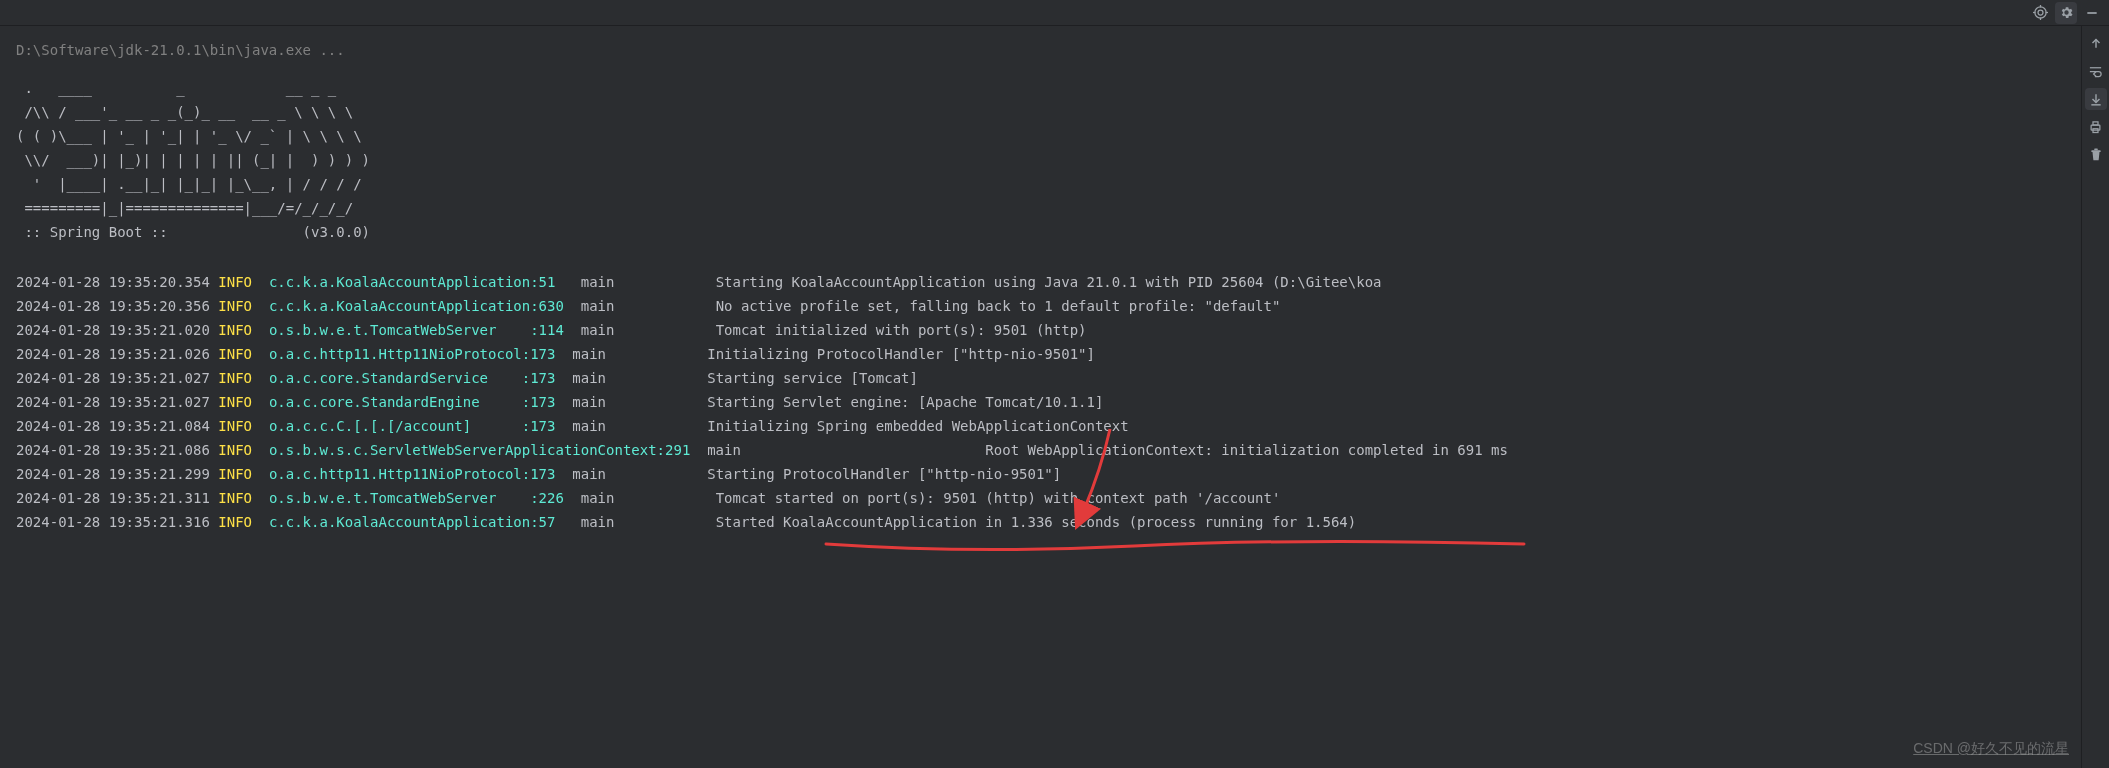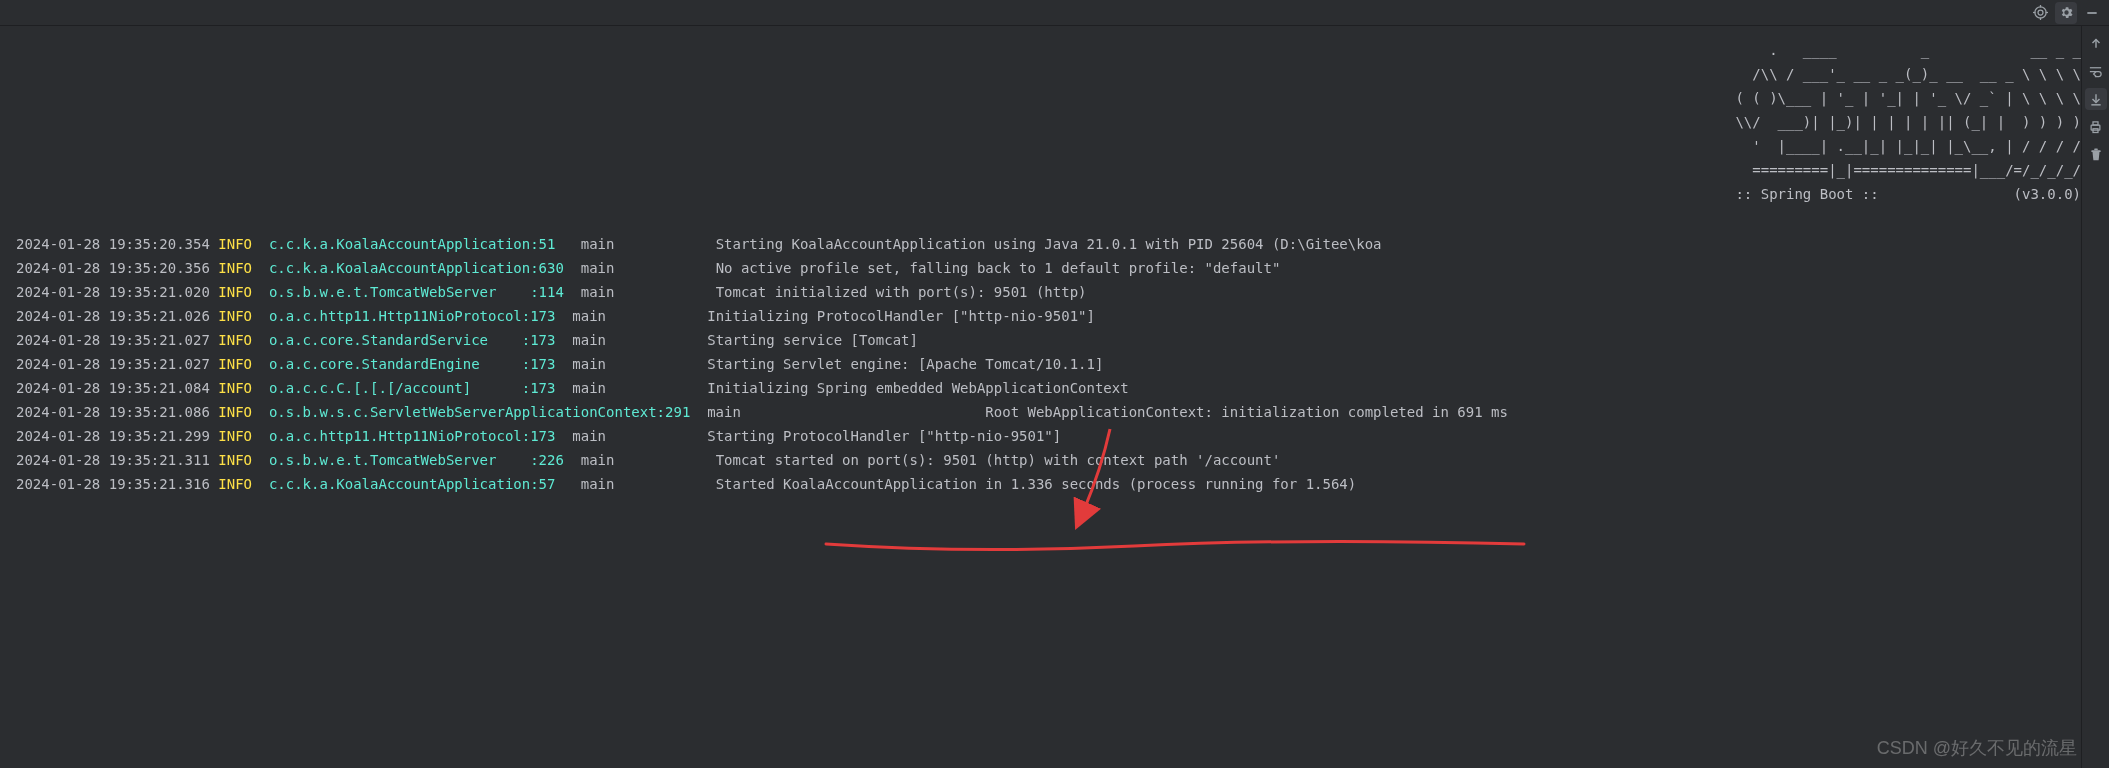--- a/index.html
+++ b/index.html
@@ -48,31 +48,32 @@
   width: 28px;
   background: #2b2d30;
   display: flex;
   flex-direction: column;
   align-items: center;
   gap: 6px;
   padding-top: 6px;
   border-left: 1px solid #1e1f22;
 }
 .cmd { color: #808080; margin-bottom: 14px; display: block; }
-.ascii { display: block; margin-bottom: 26px; text-align: right; }
+.ascii { display: block; margin-bottom: 26px; }
 .row-bl { display: block; }
 .lvl-info { color: #fde047; }
 .src { color: #5eead4; }
 .watermark {
   position: absolute;
-  right: 32px;
+  right: 40px;
   bottom: 8px;
   color: rgba(200,200,200,0.4);
   font-family: sans-serif;
-  font-size: 18px;
+  font-size: 14px;
+  text-decoration: underline;
 }
 svg.arrow-annot {
   position: absolute;
   left: 830px;
   top: 424px;
   pointer-events: none;
 }
 svg.underline-annot {
   position: absolute;
   left: 824px;
@@ -100,21 +101,21 @@
       </svg>
   </span>
   <span class="icn">
     <svg width="14" height="14" viewBox="0 0 24 24" stroke="currentColor" stroke-width="3">
         <line x1="4" y1="12" x2="20" y2="12"></line>
       </svg>
   </span>
 </div>
 
 <div class="main-row">
-  <div class="console"><span class="ascii"> .   ____          _            __ _ _
+  <div class="console"><span class="cmd">D:\Software\jdk-21.0.1\bin\java.exe ...</span><span class="ascii"> .   ____          _            __ _ _
  /\\ / ___'_ __ _ _(_)_ __  __ _ \ \ \ \
 ( ( )\___ | '_ | '_| | '_ \/ _` | \ \ \ \
  \\/  ___)| |_)| | | | | || (_| |  ) ) ) )
   '  |____| .__|_| |_|_| |_\__, | / / / /
  =========|_|==============|___/=/_/_/_/
  :: Spring Boot ::                (v3.0.0)</span><div id="log-block"><span class="row-bl"><span>2024-01-28 19:35:20.354</span> <span class="lvl-info">INFO</span>  <span class="src">c.c.k.a.KoalaAccountApplication:51</span>   <span>main</span>            <span>Starting KoalaAccountApplication using Java 21.0.1 with PID 25604 (D:\Gitee\koa</span></span><span class="row-bl"><span>2024-01-28 19:35:20.356</span> <span class="lvl-info">INFO</span>  <span class="src">c.c.k.a.KoalaAccountApplication:630</span>  <span>main</span>            <span>No active profile set, falling back to 1 default profile: "default"</span></span><span class="row-bl"><span>2024-01-28 19:35:21.020</span> <span class="lvl-info">INFO</span>  <span class="src">o.s.b.w.e.t.TomcatWebServer    :114</span>  <span>main</span>            <span>Tomcat initialized with port(s): 9501 (http)</span></span><span class="row-bl"><span>2024-01-28 19:35:21.026</span> <span class="lvl-info">INFO</span>  <span class="src">o.a.c.http11.Http11NioProtocol:173</span>  <span>main</span>            <span>Initializing ProtocolHandler ["http-nio-9501"]</span></span><span class="row-bl"><span>2024-01-28 19:35:21.027</span> <span class="lvl-info">INFO</span>  <span class="src">o.a.c.core.StandardService    :173</span>  <span>main</span>            <span>Starting service [Tomcat]</span></span><span class="row-bl"><span>2024-01-28 19:35:21.027</span> <span class="lvl-info">INFO</span>  <span class="src">o.a.c.core.StandardEngine     :173</span>  <span>main</span>            <span>Starting Servlet engine: [Apache Tomcat/10.1.1]</span></span><span class="row-bl"><span>2024-01-28 19:35:21.084</span> <span class="lvl-info">INFO</span>  <span class="src">o.a.c.c.C.[.[.[/account]      :173</span>  <span>main</span>            <span>Initializing Spring embedded WebApplicationContext</span></span><span class="row-bl"><span>2024-01-28 19:35:21.086</span> <span class="lvl-info">INFO</span>  <span class="src">o.s.b.w.s.c.ServletWebServerApplicationContext:291</span>  <span>main</span>                             <span>Root WebApplicationContext: initialization completed in 691 ms</span></span><span class="row-bl"><span>2024-01-28 19:35:21.299</span> <span class="lvl-info">INFO</span>  <span class="src">o.a.c.http11.Http11NioProtocol:173</span>  <span>main</span>            <span>Starting ProtocolHandler ["http-nio-9501"]</span></span><span class="row-bl"><span>2024-01-28 19:35:21.311</span> <span class="lvl-info">INFO</span>  <span class="src">o.s.b.w.e.t.TomcatWebServer    :226</span>  <span>main</span>            <span>Tomcat started on port(s): 9501 (http) with context path '/account'</span></span><span class="row-bl"><span>2024-01-28 19:35:21.316</span> <span class="lvl-info">INFO</span>  <span class="src">c.c.k.a.KoalaAccountApplication:57</span>   <span>main</span>            <span>Started KoalaAccountApplication in 1.336 seconds (process running for 1.564)</span></span></div></div>
 
   <div class="right-gutter">
     <span class="icn">
       <svg width="14" height="14" viewBox="0 0 24 24" fill="none" stroke="currentColor" stroke-width="2.5">

